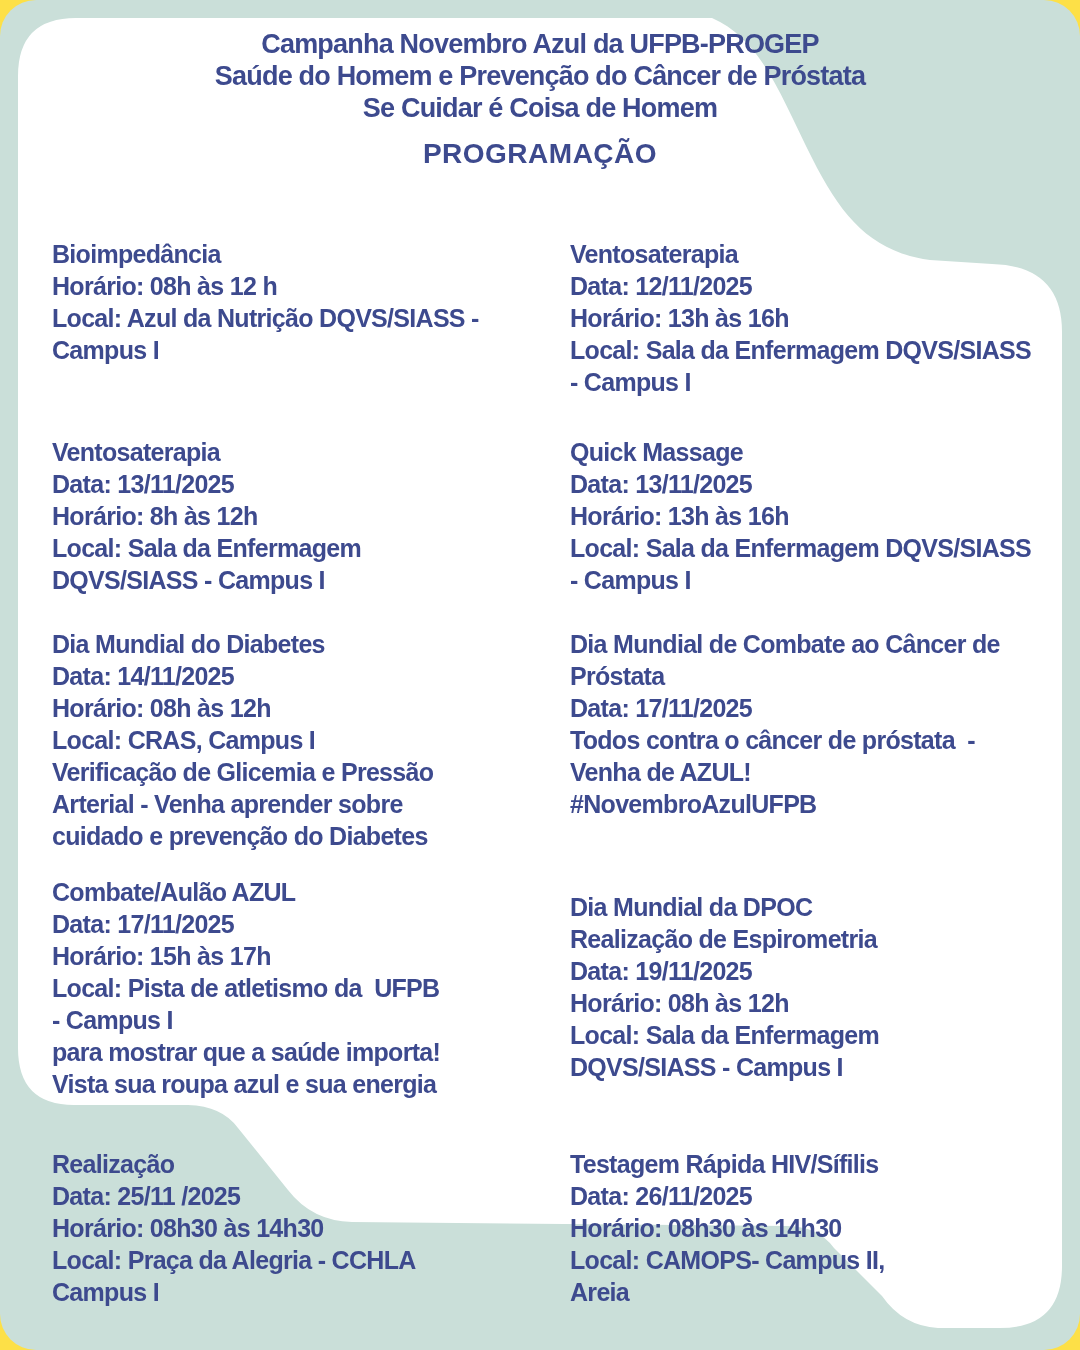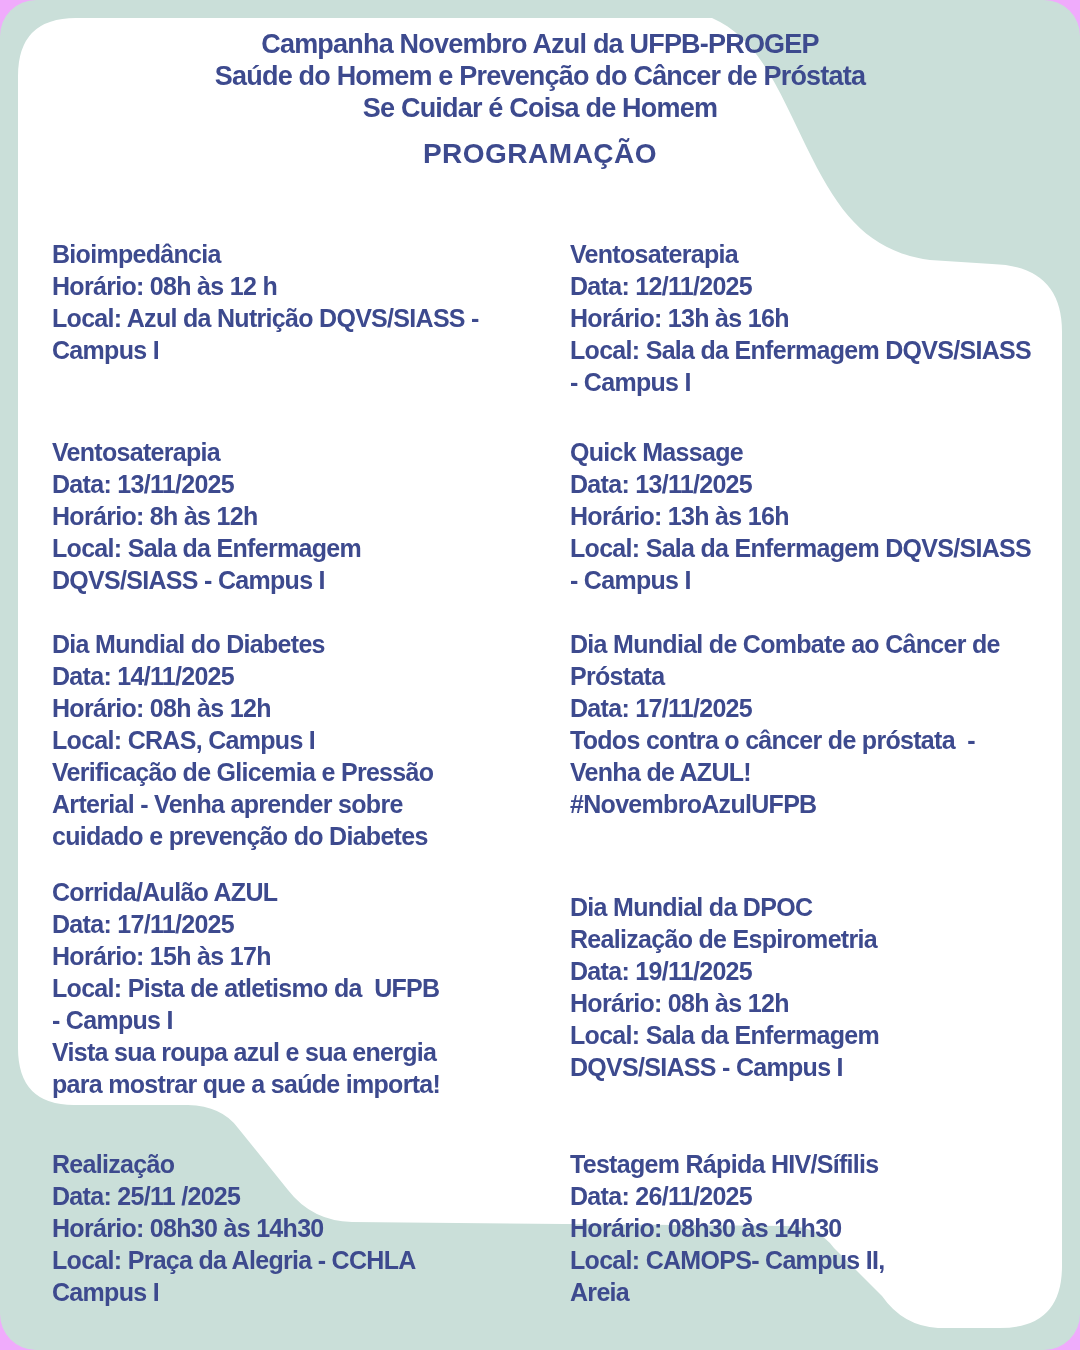--- a/index.html
+++ b/index.html
@@ -1,20 +1,20 @@
 <!DOCTYPE html>
 <html><head>
 <meta charset="utf-8">
 <style>
   html,body { margin:0; padding:0; background:#ffffff; }
   #poster {
     position:relative;
     width:1080px; height:1350px;
     overflow:hidden;
-    background:#f0abfc;
+    background:#fde047;
     font-family:"Liberation Sans", sans-serif;
     color:#3d4a8e;
   }
   #bg-shape { position:absolute; left:0; top:0; width:1080px; height:1350px; }
   .header {
     position:absolute; left:0; top:28px; width:1080px;
     text-align:center;
   }
   .hline {
     font-size:27px; font-weight:700; line-height:32px;
@@ -113,27 +113,27 @@
   <div class="ev" style="left:570px; top:610px">
     <div class="line">Dia Mundial de Combate ao Câncer de</div>
     <div class="line">Próstata</div>
     <div class="line">Data: 17/11/2025</div>
     <div class="line">Todos contra o câncer de próstata  -</div>
     <div class="line">Venha de AZUL!</div>
     <div class="line">#NovembroAzulUFPB</div>
   </div>
 
   <div class="ev" style="left:52px; top:858px">
-    <div class="line">Corrida/Aulão AZUL</div>
+    <div class="line">Combate/Aulão AZUL</div>
     <div class="line">Data: 17/11/2025</div>
     <div class="line">Horário: 15h às 17h</div>
     <div class="line">Local: Pista de atletismo da  UFPB</div>
     <div class="line">- Campus I</div>
+    <div class="line">para mostrar que a saúde importa!</div>
     <div class="line">Vista sua roupa azul e sua energia</div>
-    <div class="line">para mostrar que a saúde importa!</div>
   </div>
   <div class="ev" style="left:570px; top:873px">
     <div class="line">Dia Mundial da DPOC</div>
     <div class="line">Realização de Espirometria</div>
     <div class="line">Data: 19/11/2025</div>
     <div class="line">Horário: 08h às 12h</div>
     <div class="line">Local: Sala da Enfermagem</div>
     <div class="line">DQVS/SIASS - Campus I</div>
   </div>
 

